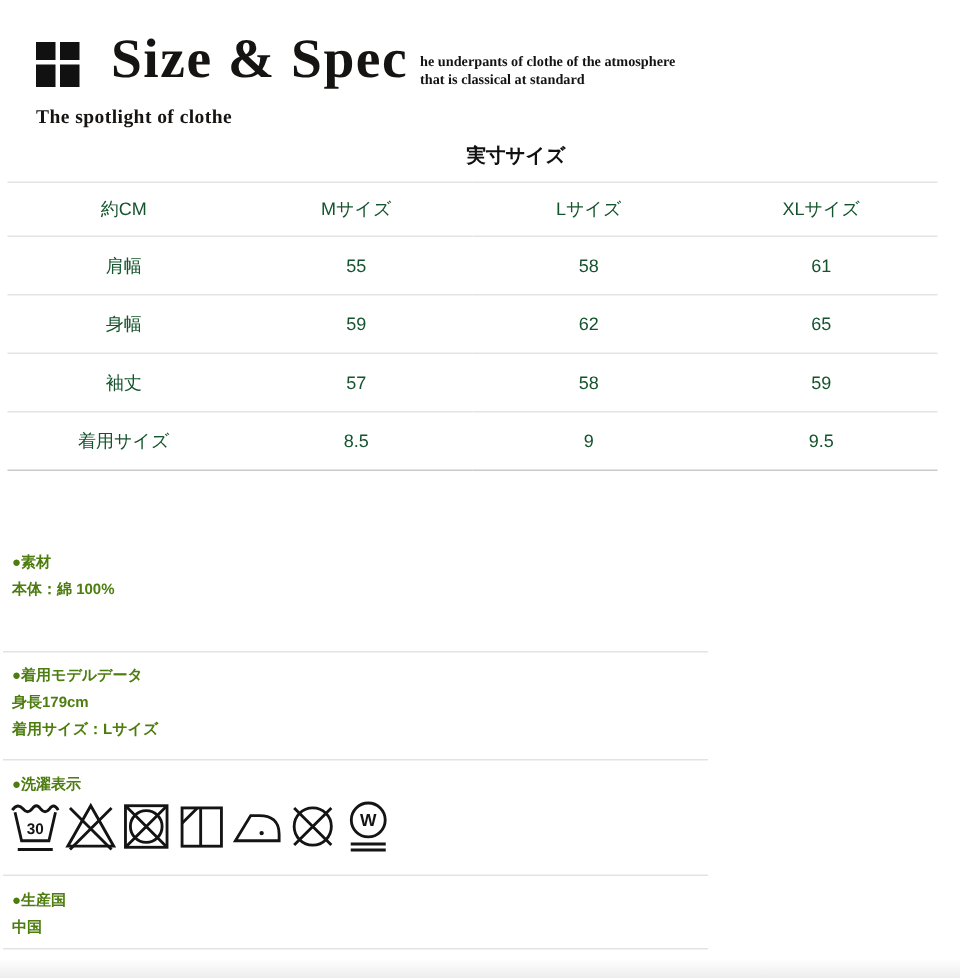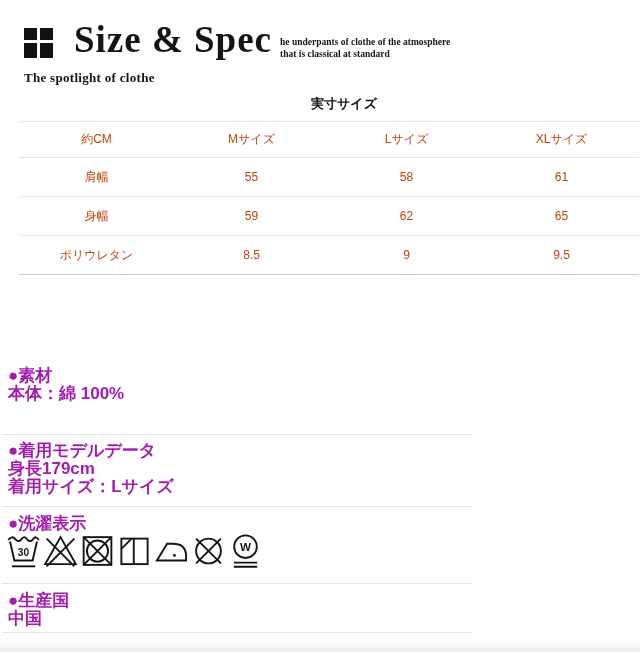--- a/index.html
+++ b/index.html
@@ -29,33 +29,33 @@
     position:absolute;left:280px;top:22px;width:230px;
     font-family:"Liberation Serif","DejaVu Serif",serif;
     font-weight:700;font-size:9.5px;line-height:1.3;color:#161412;
   }
   
   .size-title{
     position:absolute;top:95px;left:0;width:640px;text-align:center;
     font-weight:700;font-size:13px;color:#111;padding-left:24px;
   }
   .size-table{
-    position:absolute;top:121px;left:19px;width:620px;
+    position:absolute;top:121px;left:5px;width:620px;
     border-collapse:collapse;table-layout:fixed;
-    font-size:12px;color:#c2410c;
+    font-size:12px;color:#14532d;
   }
   .size-table th,.size-table td{
     font-weight:400;text-align:center;padding:0;
     border-bottom:1px solid #e3e3e3;
   }
   .size-table thead th{height:35px;border-top:1px solid #e3e3e3;}
   .size-table tbody td{height:38px;}
   .size-table tbody tr:last-child td{border-bottom:1px solid #c9c9c9;}
   
-  .sec{position:absolute;left:8px;font-size:17px;font-weight:700;color:#a21caf;line-height:18px;}
+  .sec{position:absolute;left:8px;font-size:10px;font-weight:700;color:#4d7c0f;line-height:18px;}
   .sec .sec-title{font-weight:700;}
   .rule{position:absolute;left:2px;width:470px;height:0;border-top:1px solid #e3e3e3;}
   
   .care-icons{position:absolute;left:6px;top:529px;display:flex;align-items:flex-start;gap:2px;}
   .care-icons svg{display:block;}
   .care-icons svg *{stroke:#141414;stroke-width:2.6;fill:none;stroke-linecap:butt;}
   .care-icons svg text{stroke:none;fill:#141414;font-family:"Liberation Sans","DejaVu Sans",sans-serif;font-weight:700;}
   .care-icons svg .dot{fill:#141414;stroke:none;}
   .bottom-fade{
     position:absolute;left:0;bottom:0;width:640px;height:13px;
@@ -98,21 +98,27 @@
       <td>58</td>
       <td>61</td>
     </tr>
     <tr>
       <td>身幅</td>
       <td>59</td>
       <td>62</td>
       <td>65</td>
     </tr>
     <tr>
-      <td>ポリウレタン</td>
+      <td>袖丈</td>
+      <td>57</td>
+      <td>58</td>
+      <td>59</td>
+    </tr>
+    <tr>
+      <td>着用サイズ</td>
       <td>8.5</td>
       <td>9</td>
       <td>9.5</td>
     </tr>
   </tbody>
 </table>
 
 <div class="sec" style="top:367px;">
   <div class="sec-title">●素材</div>
   <div>本体：綿 100%</div>

